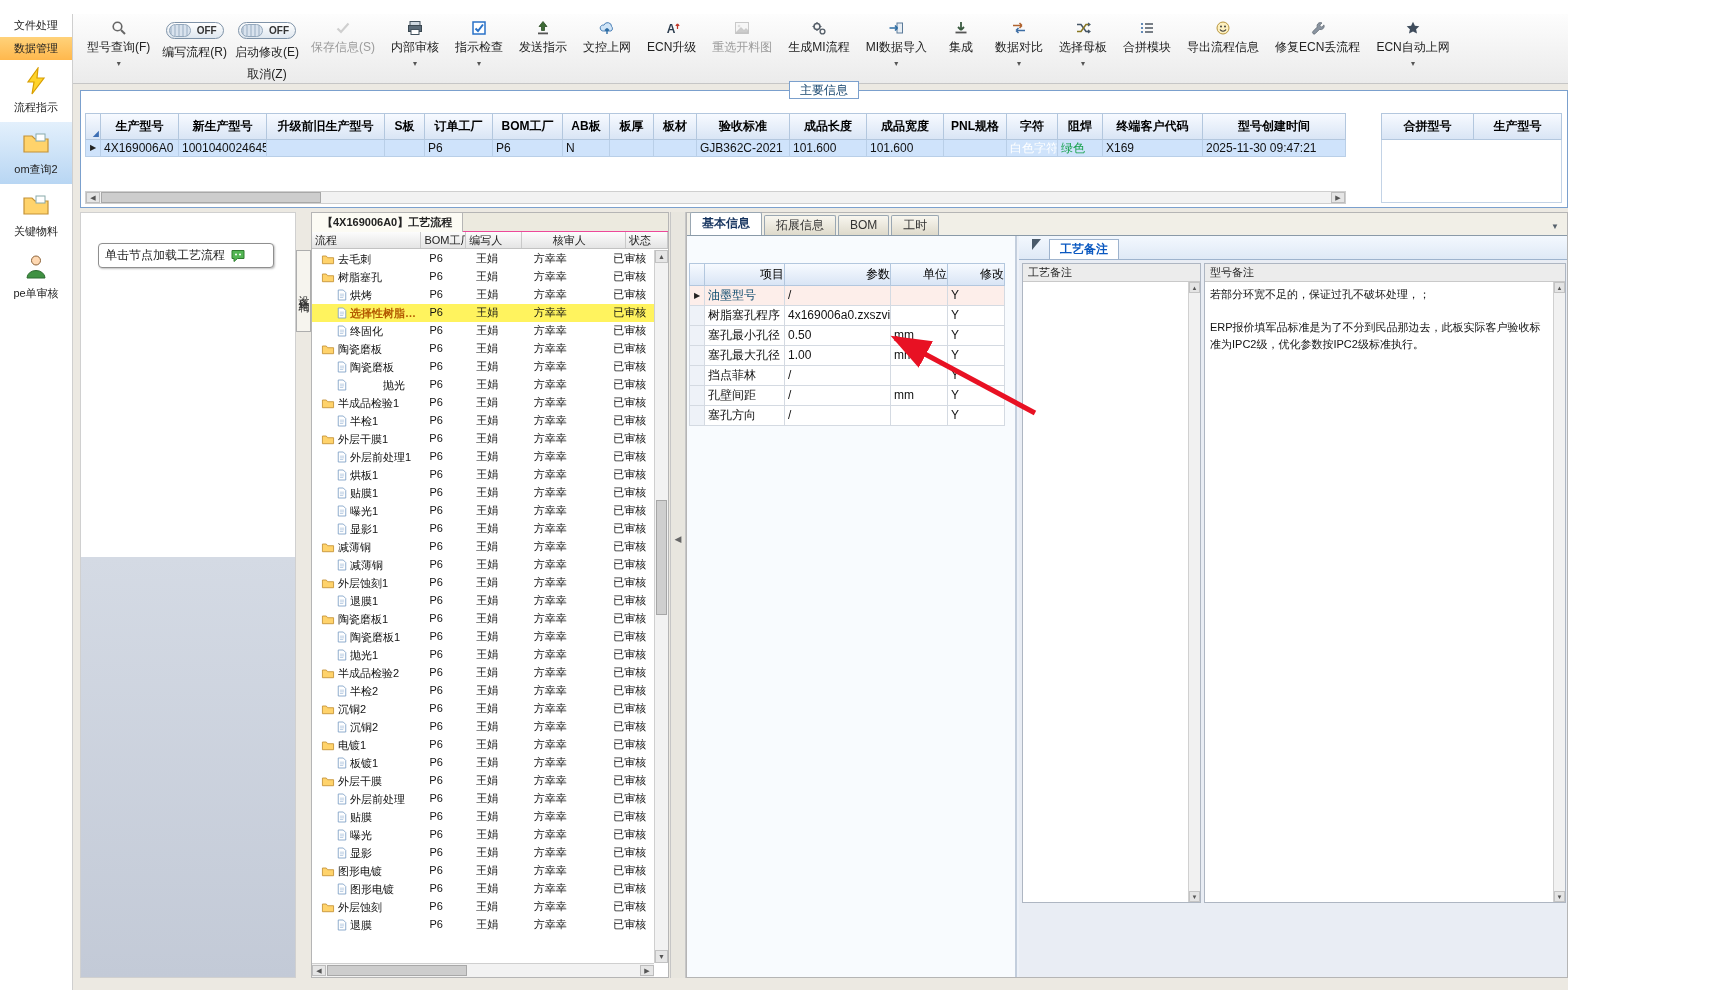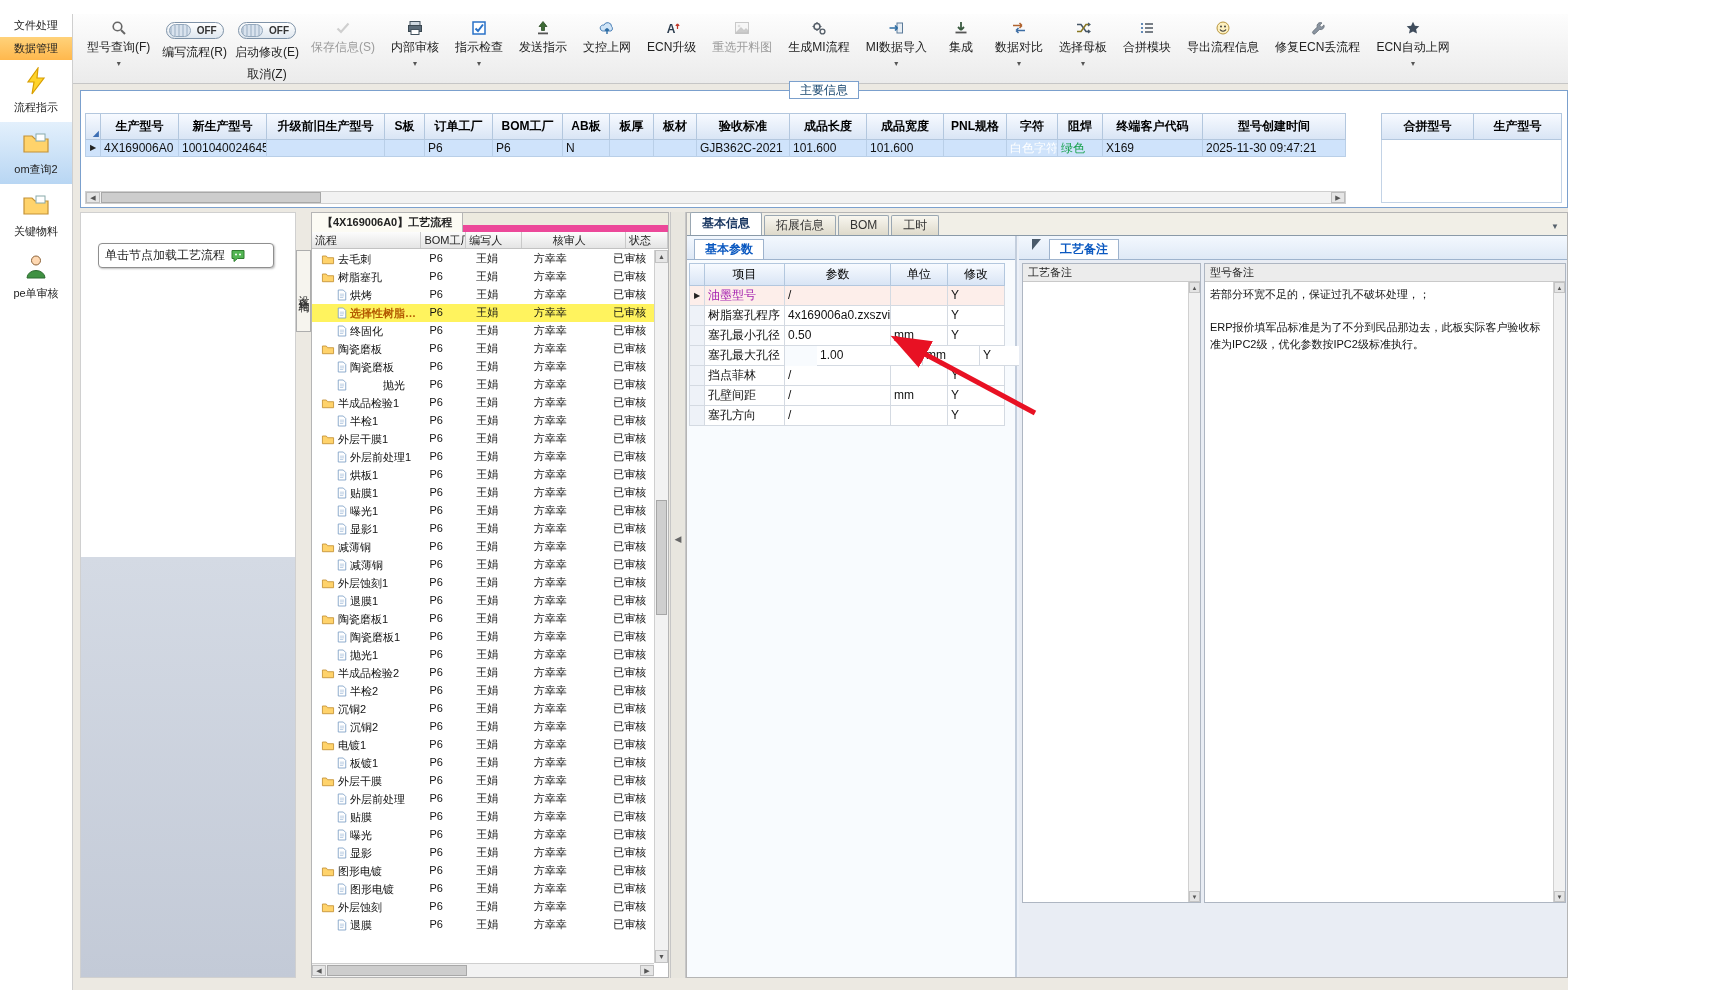--- a/index.html
+++ b/index.html
@@ -60,21 +60,21 @@
   
   .hint-panel { position:absolute; left:80px; top:212px; width:216px; height:766px; background:#fff; border:1px solid #d0d0d0; }
   .hint-lower { position:absolute; left:0; top:344px; right:0; bottom:0; background:linear-gradient(#d4dae4,#c3cad7); }
   .bubble { position:absolute; left:17px; top:30px; width:176px; height:25px; background:#fff; border:1px solid #8f8f8f; border-radius:4px; box-shadow:1px 1px 2px rgba(0,0,0,.25); display:flex; align-items:center; gap:5px; padding:0 6px; font-size:12px; color:#222; z-index:3; }
   .bubble .cic { width:16px; height:16px; flex:0 0 auto; }
 
   .vtab { position:absolute; left:296px; top:250px; width:15px; height:82px; background:#f6f4ee; border:1px solid #adadad; writing-mode:vertical-rl; text-orientation:upright; font-size:11px; letter-spacing:2px; display:flex; align-items:center; justify-content:center; color:#333; cursor:pointer; z-index:2; }
 
   
   .flow-panel { position:absolute; left:311px; top:212px; width:358px; height:766px; background:#fff; border:1px solid #b5b5b5; }
-  .flow-titlebar { height:19px; background:#eceadf; border-bottom:7px solid #ec4899; display:flex; }
+  .flow-titlebar { height:19px; background:#eceadf; border-bottom:1px solid #ec4899; display:flex; }
   .flow-title-tab { height:19px; padding:0 10px; background:#fcfbf4; border-right:1px solid #b5b5b5; font-size:11px; font-weight:bold; line-height:18px; color:#222; cursor:pointer; }
   .flow-head { display:flex; height:17px; background:linear-gradient(#fcfcfc,#e4e4e4); border-bottom:1px solid #c2c2c2; }
   .fh-cell { font-size:11px; line-height:16px; padding:0 3px; border-right:1px solid #c9c9c9; overflow:hidden; white-space:nowrap; color:#222; cursor:pointer; }
   .flow-body { position:absolute; top:37px; left:0; right:14px; bottom:14px; overflow:hidden; }
   .flow-row { display:flex; height:18px; cursor:pointer; }
   .fr-cell { font-size:11px; line-height:17px; padding:0 3px; overflow:hidden; white-space:nowrap; color:#111; }
   .fr-name { display:flex; align-items:center; gap:3px; }
   .fr-name .tic { display:flex; align-items:center; flex:0 0 auto; }
   .ind1 { padding-left:9px; }
   .ind2 { padding-left:25px; }
@@ -94,21 +94,21 @@
   .detail-panel { position:absolute; left:686px; top:212px; width:882px; height:766px; background:#edf1f8; border:1px solid #b5b5b5; }
   .detail-tabs { height:23px; background:#f1efe7; display:flex; align-items:flex-end; padding-left:3px; border-bottom:1px solid #8a9aa8; }
   .dtab { height:20px; line-height:19px; padding:0 11px; font-size:12px; border:1px solid #9aa7b2; border-bottom:none; background:linear-gradient(#f8f6ef,#dedacb); margin-right:2px; color:#333; border-radius:2px 2px 0 0; cursor:pointer; }
   .dtab.active { background:#fff; font-weight:bold; color:#15335e; height:23px; line-height:21px; }
   .tab-scroller { margin-left:auto; font-size:8px; color:#56616c; padding:0 8px 4px 0; cursor:pointer; }
 
   .params-panel { position:absolute; left:0; top:23px; width:330px; bottom:0; background:#f8fbfe; border-right:2px solid #c3cedd; }
   .subtab-strip { height:24px; background:linear-gradient(#f3f8fe,#dfe9f6); border-bottom:1px solid #9eb3cd; display:flex; align-items:flex-end; padding-left:7px; gap:5px; }
   .subtab { height:20px; line-height:19px; padding:0 10px; background:#fff; border:1px solid #9eb3cd; border-bottom:none; font-size:12px; font-weight:bold; color:#0a58c0; cursor:pointer; }
   .param-grid { position:absolute; left:2px; top:27px; }
-  .ph-cell { background:linear-gradient(#f7faff,#d9e5f5); border:1px solid #b3c7de; border-left:none; height:23px; line-height:21px; text-align:center; font-size:12px; color:#000; overflow:hidden; white-space:nowrap; }
+  .ph-cell { background:linear-gradient(#f7faff,#d9e5f5); border:1px solid #b3c7de; border-left:none; height:23px; line-height:21px; text-align:right; font-size:12px; color:#000; overflow:hidden; white-space:nowrap; }
   .ph-first { border-left:1px solid #b3c7de; position:relative; }
   .param-row { display:flex; }
   .pr-cell { height:20px; line-height:19px; font-size:12px; padding:0 3px; border-right:1px solid #d4dae2; border-bottom:1px solid #d4dae2; overflow:hidden; white-space:nowrap; background:#fff; }
   .pr-sel { text-align:center; font-size:8px; color:#222; padding:0; border-left:1px solid #d4dae2; background:#eef2f8; }
   .param-row.sel .pr-cell { background:#fdeeea; }
 
   .remarks-panel { position:absolute; left:332px; top:23px; right:0; bottom:0; background:#e9edf4; }
   .corner-tri { width:0; height:0; border-top:11px solid #4a5a6a; border-right:9px solid transparent; align-self:flex-start; margin:3px 3px 0 6px; }
   .remark-box { position:absolute; top:27px; background:#fff; border:1px solid #aeb6c2; }
   .remark-box.leftb { left:3px; width:179px; height:640px; }
@@ -1032,35 +1032,32 @@
   <div class="detail-panel">
     <div class="detail-tabs" id="detail-tabs">
         <div class="dtab active">基本信息</div>
         <div class="dtab">拓展信息</div>
         <div class="dtab">BOM</div>
         <div class="dtab">工时</div>
         <div class="tab-scroller">▼</div>
       </div>
 
     <div class="params-panel">
-      <div class="subtab-strip">
-        <div class="subtab">基本参数</div>
-      </div>
       <div class="param-grid">
         <div class="grid-head" id="param-head">
             <div class="ph-cell ph-first" style="width: 16px;"></div>
             <div class="ph-cell" style="width: 80px;">项目</div>
             <div class="ph-cell" style="width: 106px;">参数</div>
             <div class="ph-cell" style="width: 57px;">单位</div>
             <div class="ph-cell" style="width: 57px;">修改</div>
           </div>
         <div id="param-body">
             <div class="param-row sel">
               <div class="pr-cell pr-sel" style="width: 16px;">▶</div>
-              <div class="pr-cell" style="width: 80px; color: #a21caf;">油墨型号</div>
+              <div class="pr-cell" style="width: 80px; color: #0c4a6e;">油墨型号</div>
               <div class="pr-cell" style="width: 106px;">/</div>
               <div class="pr-cell" style="width: 57px;"></div>
               <div class="pr-cell" style="width: 57px;">Y</div>
             </div>
             <div class="param-row">
               <div class="pr-cell pr-sel" style="width: 16px;"></div>
               <div class="pr-cell" style="width: 80px;">树脂塞孔程序</div>
               <div class="pr-cell" style="width: 106px;">4x169006a0.zxszvia</div>
               <div class="pr-cell" style="width: 57px;"></div>
               <div class="pr-cell" style="width: 57px;">Y</div>
@@ -1068,21 +1065,21 @@
             <div class="param-row">
               <div class="pr-cell pr-sel" style="width: 16px;"></div>
               <div class="pr-cell" style="width: 80px;">塞孔最小孔径</div>
               <div class="pr-cell" style="width: 106px;">0.50</div>
               <div class="pr-cell" style="width: 57px;">mm</div>
               <div class="pr-cell" style="width: 57px;">Y</div>
             </div>
             <div class="param-row">
               <div class="pr-cell pr-sel" style="width: 16px;"></div>
               <div class="pr-cell" style="width: 80px;">塞孔最大孔径</div>
-              <div class="pr-cell" style="width: 106px; margin-left: 32px;">1.00</div>
+              <div class="pr-cell" style="width: 106px;">1.00</div>
               <div class="pr-cell" style="width: 57px;">mm</div>
               <div class="pr-cell" style="width: 57px;">Y</div>
             </div>
             <div class="param-row">
               <div class="pr-cell pr-sel" style="width: 16px;"></div>
               <div class="pr-cell" style="width: 80px;">挡点菲林</div>
               <div class="pr-cell" style="width: 106px;">/</div>
               <div class="pr-cell" style="width: 57px;"></div>
               <div class="pr-cell" style="width: 57px;">Y</div>
             </div>

